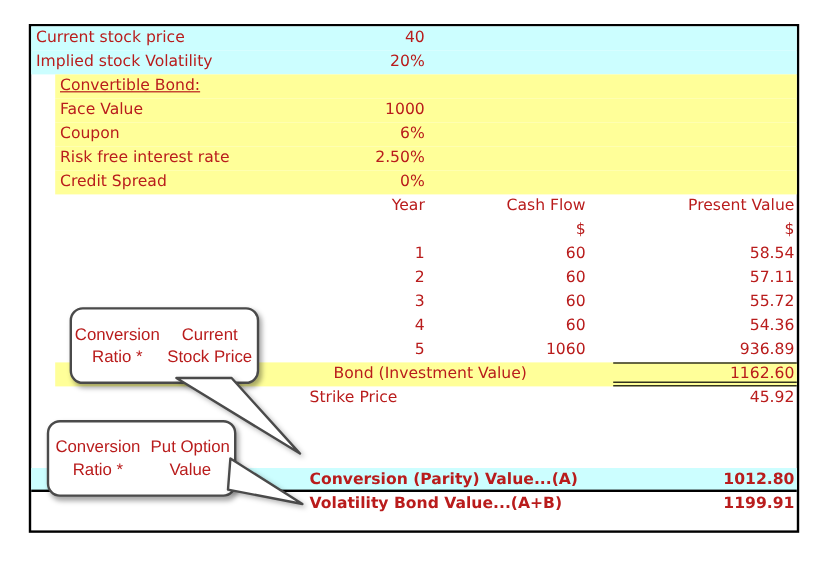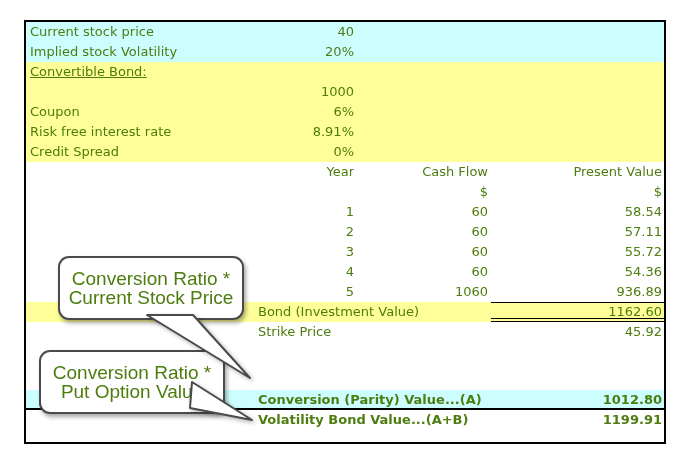--- a/index.html
+++ b/index.html
@@ -1,53 +1,53 @@
 <!DOCTYPE html>
 <html style="--row_blue: #CCFEFF; --row_yellow: #FFFF99; --grid_border: #000000; --callout_border: #4a4a4a; --callout_fill: #FFFFFF;"><head>
 <meta charset="utf-8">
 <style>
   html,body { margin:0; padding:0; background:#ffffff; }
   .canvas {
     position:relative; width:691px; height:472px; background:#fff;
-    font-family:"DejaVu Sans", sans-serif; color:#4d7c0f; overflow:hidden;
+    font-family:"DejaVu Sans", sans-serif; color:#b91c1c; overflow:hidden;
   }
   
   .grid {
     position:absolute; left:24px; top:20px; width:642px; height:424px;
     border:2px solid var(--grid_border); background:#fff; box-sizing:border-box;
   }
   .row { position:relative; height:20px; box-sizing:border-box; }
   .bg-blue   { background:var(--row_blue); }
-  .bg-yellow { background:var(--row_yellow); }
+  .bg-yellow { background:var(--row_yellow);margin-left:20px; }
   .hline { border-bottom:2px solid var(--grid_border);margin-top:48px; }
   .cell {
     position:absolute; top:0; height:20px; line-height:20px;
     font-size:13px; white-space:nowrap;
   }
   .ca    { left:4px; }
   .clab2 { left:232px; }
   .cb    { right:310px;text-align:right; }
   .cc    { right:176px; }
   .cd    { right:2px; }
   .bold      { font-weight:bold; }
   .underline { text-decoration:underline; }
   .pv-box {
     position:absolute; left:465px; right:0; top:0; height:100%;
     box-sizing:border-box;
     border-top:1px solid var(--grid_border);
     border-bottom:4px double var(--grid_border);
   }
   
   .callout {
-    position:absolute; width:186px; height:64px; box-sizing:border-box;
+    position:absolute; width:158px; height:64px; box-sizing:border-box;
     background:var(--callout_fill); border:2px solid var(--callout_border);
     border-radius:11px; z-index:2;
     box-shadow:2px 3px 4px rgba(0,0,0,0.35);
-    display:flex; flex-direction:column; justify-content:center; align-items:center;
-    font-family:"Liberation Sans", sans-serif; font-size:19px; line-height:19px;
+    display:flex; flex-direction:row; justify-content:center; align-items:center;
+    font-family:"Liberation Sans", sans-serif; font-size:14px; line-height:19px;
     text-align:center;
   }
   .co1 { left:58px; top:256px; }
   .co2 { left:39px; top:350px; }
   .tails {
     position:absolute; left:0; top:0; z-index:3; pointer-events:none;
   }
   .tails polygon {
     fill:var(--callout_fill); stroke:var(--callout_border);
     stroke-width:2; stroke-linejoin:round;
@@ -65,29 +65,30 @@
         <span class="cell cb">40</span>
       </div>
       <div class="row bg-blue">
         <span class="cell ca">Implied stock Volatility</span>
         <span class="cell cb">20%</span>
       </div>
       <div class="row bg-yellow">
         <span class="cell ca underline">Convertible Bond:</span>
       </div>
       <div class="row bg-yellow">
+        <span class="cell ca">Face Value</span>
         <span class="cell cb">1000</span>
       </div>
       <div class="row bg-yellow">
         <span class="cell ca">Coupon</span>
         <span class="cell cb">6%</span>
       </div>
       <div class="row bg-yellow">
         <span class="cell ca">Risk free interest rate</span>
-        <span class="cell cb">8.91%</span>
+        <span class="cell cb">2.50%</span>
       </div>
       <div class="row bg-yellow">
         <span class="cell ca">Credit Spread</span>
         <span class="cell cb">0%</span>
       </div>
       <div class="row">
         <span class="cell cb">Year</span>
         <span class="cell cc">Cash Flow</span>
         <span class="cell cd">Present Value</span>
       </div>

